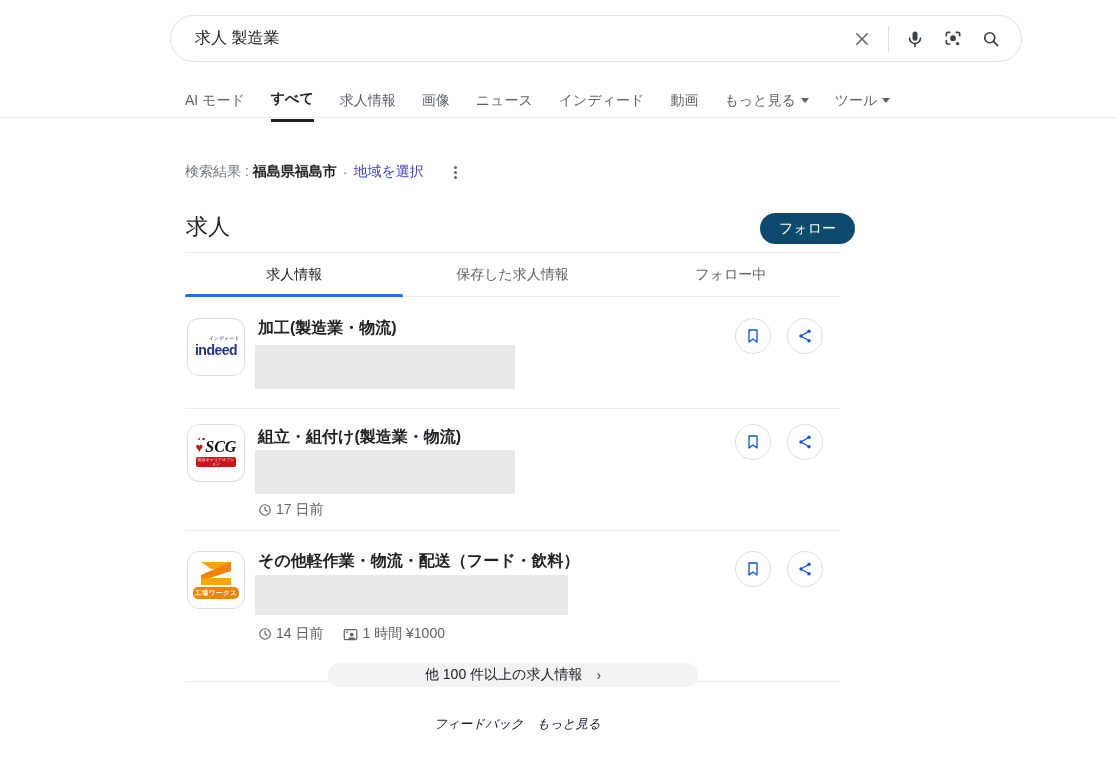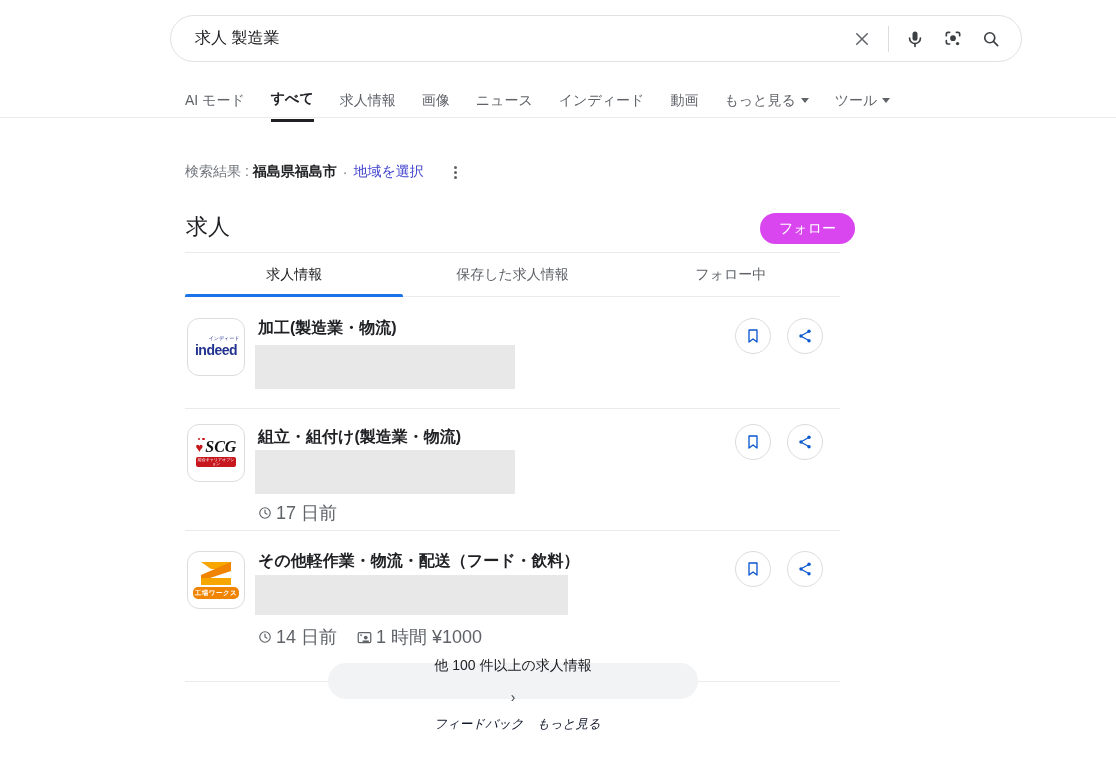--- a/index.html
+++ b/index.html
@@ -26,37 +26,37 @@
   
   .results-meta { position:absolute; left:185px; top:163px; font-size:14px; color:#70757a; display:flex; align-items:center; }
   .results-meta .loc { color:#202124; font-weight:700; margin-left:4px;text-align:center; }
   .results-meta .sep { margin:0 6px; }
   .results-meta .region-link { color:#4043ce; cursor:pointer; }
   .kebab { margin-left:24px; display:flex; flex-direction:column; gap:2px; cursor:pointer; padding:2px 6px; }
   .kebab i { width:3px; height:3px; border-radius:50%; background:#5f6368; display:block; }
 
   
   .panel-title { position:absolute; left:186px; top:212px; font-size:22px; color:#202124; }
-  .follow-btn { position:absolute; left:760px; top:213px; height:31px; padding:0 19px; background:#d946ef;
+  .follow-btn { position:absolute; left:760px; top:213px; height:31px; padding:0 19px; background:#0c4a6e;
     color:#fff; font-size:14px; font-weight:500; border:none; border-radius:16px; cursor:pointer; line-height:31px; }
 
   .panel-tabs { position:absolute; left:185px; top:252px; width:655px; height:45px; display:flex; border-top:1px solid #ebebeb; border-bottom:1px solid #ebebeb; }
   .panel-tab { flex:1; display:flex; align-items:center; justify-content:center; font-size:14px; color:#5f6368; cursor:pointer; position:relative; }
   .panel-tab.active { color:#202124; }
   .tab-indicator { position:absolute; left:0; right:0; bottom:-1px; height:3px; background:#1a73e8; border-radius:2px 2px 0 0; }
 
   .jobs { position:absolute; left:185px; top:297px; width:655px; }
   .job-row { position:absolute; left:0; width:655px; }
   .row-divider { position:absolute; left:0; width:655px; height:1px; background:#ebebeb; }
 
   .job-logo { position:absolute; left:2px; width:58px; height:58px; background:#fff; border:1px solid #dadce0;
     border-radius:12px; display:flex; align-items:center; justify-content:center; cursor:pointer; overflow:hidden; }
   .job-title { position:absolute; left:73px; font-size:16px; font-weight:700; color:#202124; cursor:pointer; white-space:nowrap; }
   .job-snippet { position:absolute; left:70px; background:#e8e8e8; }
-  .job-meta { position:absolute; left:73px; display:flex; align-items:center; gap:6px; font-size:18px; color:#5f6368; }
+  .job-meta { position:absolute; left:73px; display:flex; align-items:center; gap:6px; font-size:14px; color:#5f6368; }
   .meta-group { display:flex; align-items:center; gap:4px; }
   .meta-gap { width:8px; }
 
   .row-actions { position:absolute; left:550px; display:flex; gap:16px; }
   .action-circle { width:36px; height:36px; border:1px solid #dadce0; border-radius:50%; background:#fff;
     display:flex; align-items:center; justify-content:center; cursor:pointer; }
 
   
   .indeed-wrap { position:relative; text-align:center; }
   .indeed-kana { display:block; font-size:5px; color:#21328f; letter-spacing:0; transform:translateX(8px); }
@@ -66,23 +66,23 @@
   .scg-heart { color:#c8161d; font-size:13px; line-height:1; position:relative; }
   .scg-dots { position:absolute; top:-3px; left:2px; display:flex; gap:2px; }
   .scg-dots i { width:2.5px; height:2.5px; border-radius:50%; background:#c8161d; display:block; }
   .scg-word { font-family:"Liberation Serif","DejaVu Serif",serif; font-style:italic; font-weight:700; font-size:16px; color:#111; }
   .scg-chip { margin:2px auto 0; width:40px; background:#c8161d; color:#fff; font-size:4px; border-radius:2px; padding:1px 0; }
   .kojo-wrap { text-align:center; }
   .kojo-chip { margin:1px auto 0; width:46px; background:#f08300; color:#fff; font-size:6.5px; font-weight:700; border-radius:5px; padding:1.5px 0; letter-spacing:0.5px; }
 
   
   .bottom-divider { position:absolute; left:185px; top:681px; width:655px; height:1px; background:#ebebeb; }
-  .more-btn { position:absolute; left:328px; top:663px; width:370px; height:36px; background:#f1f3f4; border:none;
+  .more-btn { position:absolute; left:328px; top:663px; width:370px; height:24px; background:#f1f3f4; border:none;
     border-radius:18px; font-size:14px; color:#202124; cursor:pointer; display:flex; align-items:center; justify-content:center; gap:14px;
-    font-family:"Liberation Sans","DejaVu Sans",sans-serif;flex-direction:column; }
+    font-family:"Liberation Sans","DejaVu Sans",sans-serif; }
   .more-btn .chev { color:#3c4043; font-size:14px; }
   .panel-footer { position:absolute; top:716px; left:185px; width:655px; text-align:center; font-size:12.5px; font-style:italic; color:#0f172a; }
   .panel-footer span { cursor:pointer; margin-left:10px; }
 
   svg { display:block; }
 </style>
 </head>
 <body>
 
 <div class="page">

